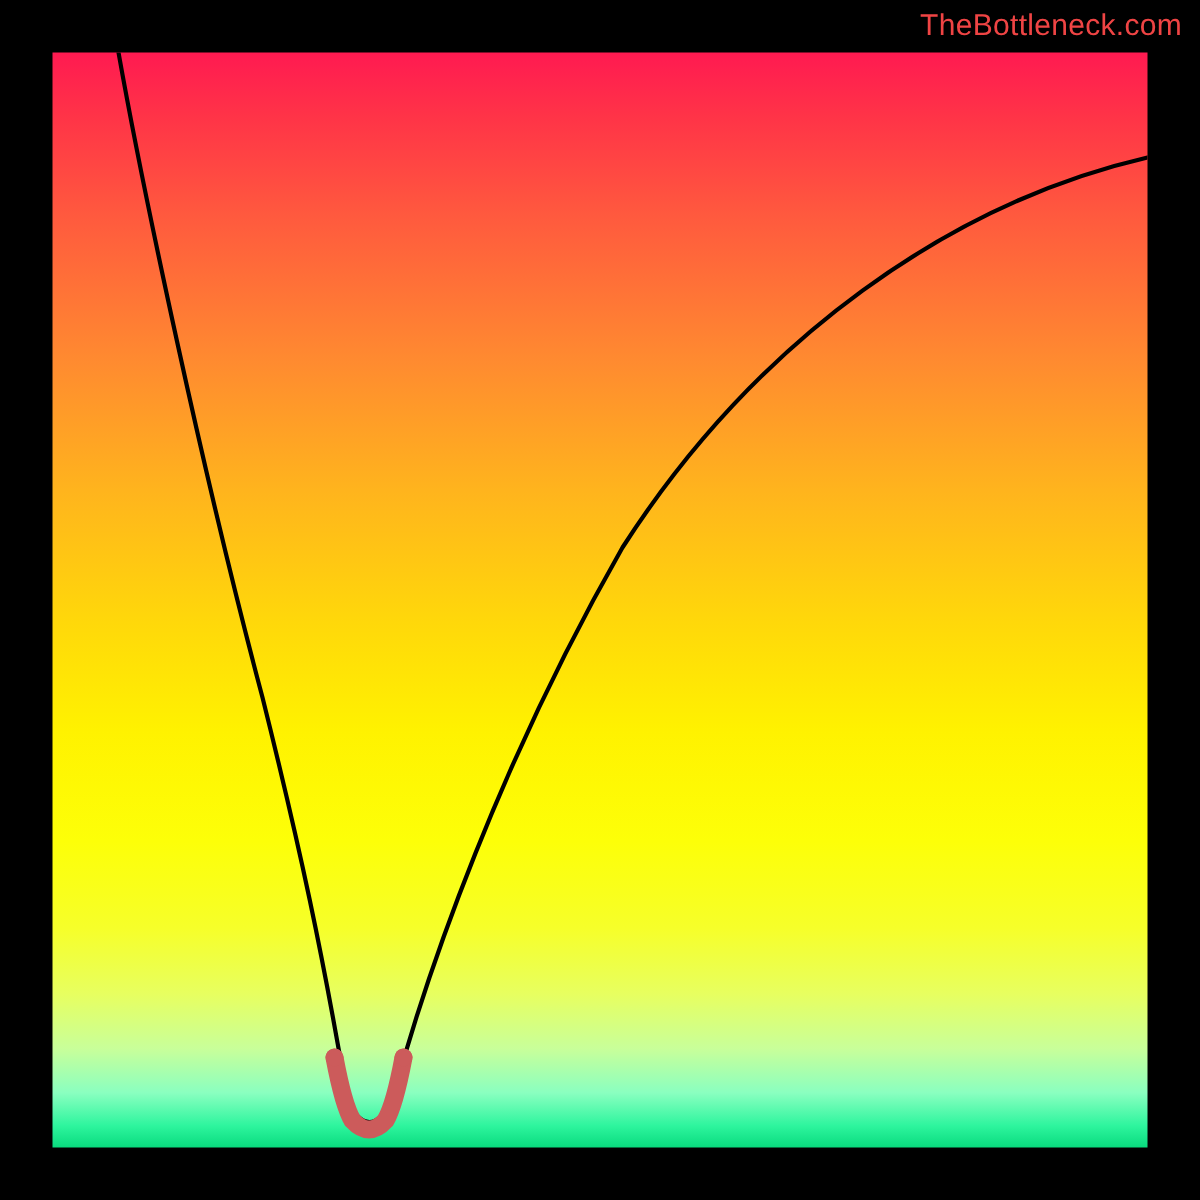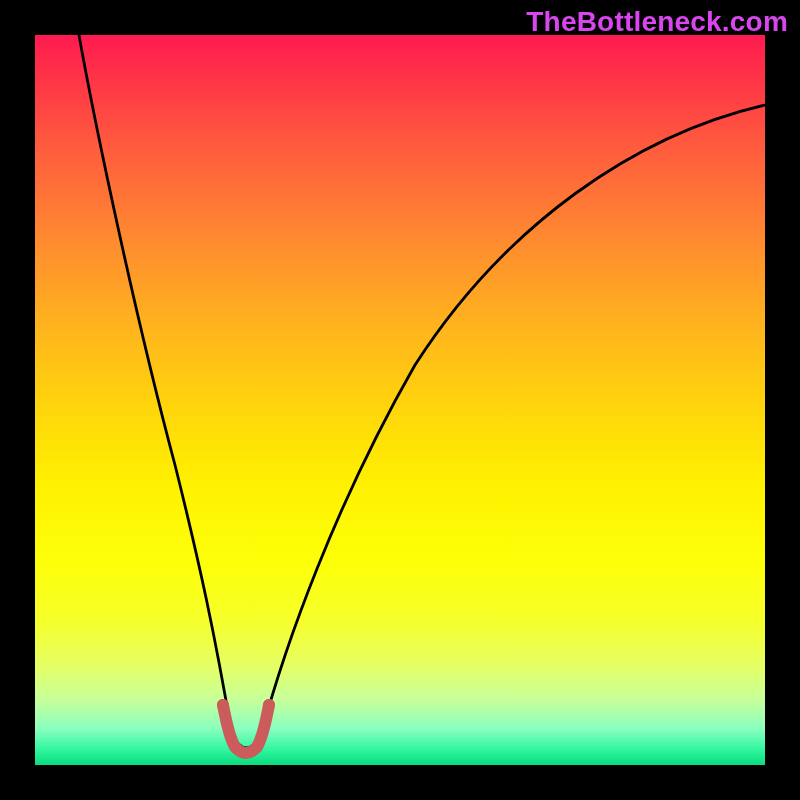--- a/index.html
+++ b/index.html
@@ -46,24 +46,23 @@
     left: 0;
     top: 0;
     width: 730px;
     height: 730px;
   }
   .watermark {
     position: absolute;
     top: 6px;
     right: 12px;
     font-family: Arial, Helvetica, sans-serif;
-    font-size: 28px;
-    color: #d946ef;
+    font-size: 20px;
+    color: #ef4444;
     letter-spacing: 0.2px;
-    font-weight: bold;
   }
 </style>
 </head>
 <body>
 
 <div class="frame">
   <div class="plot">
     <svg class="curves" viewBox="0 0 730 730" preserveAspectRatio="none">
       <path fill="none" stroke="#000" stroke-width="2.8" stroke-linecap="round" d="M 44 0
                C 60 90, 100 280, 140 430

